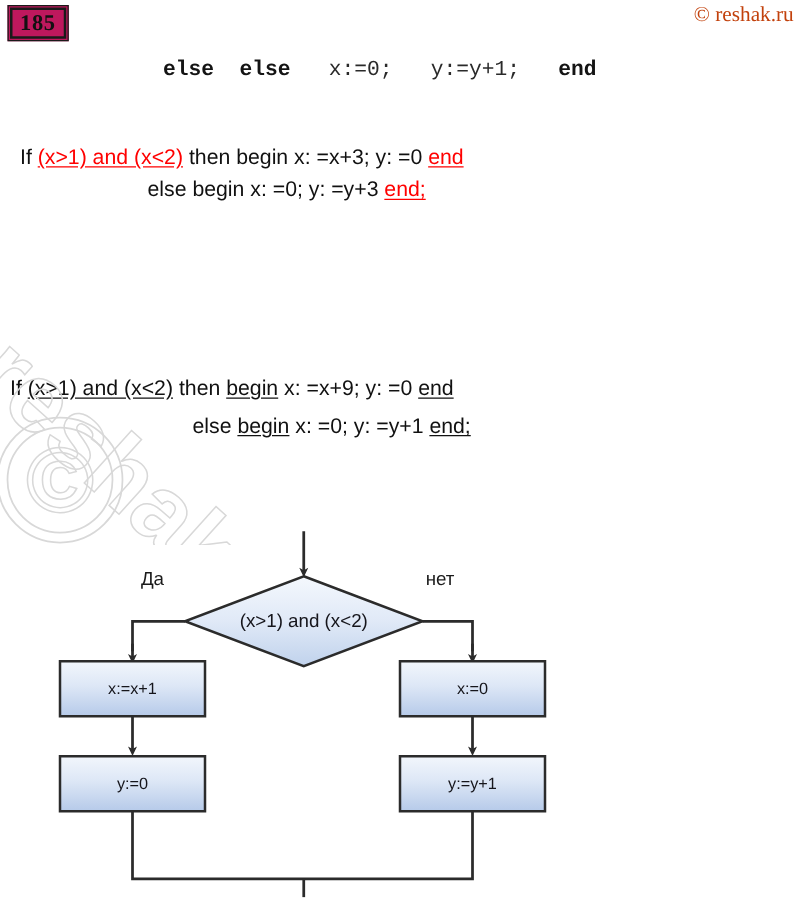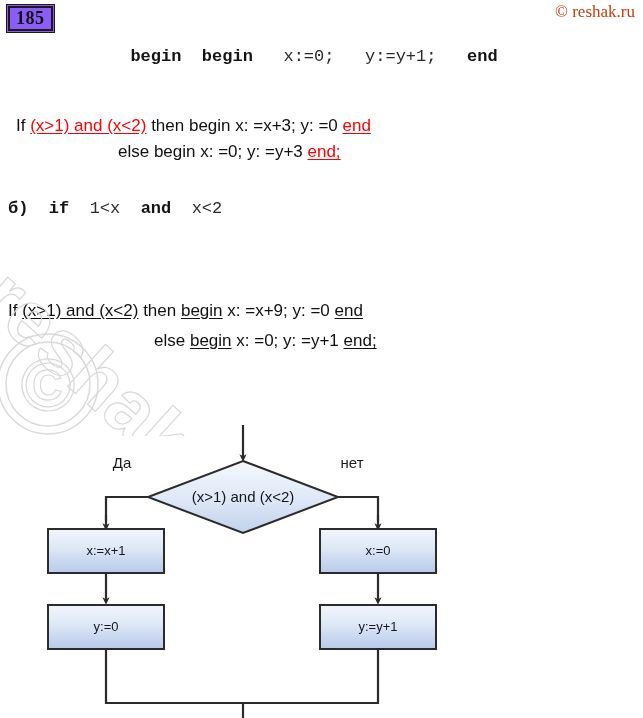--- a/index.html
+++ b/index.html
@@ -16,21 +16,21 @@
     color: #111111;
   }
 
   
   #page-number-box {
     position: absolute;
     left: 6px;
     top: 4px;
     border: 1px solid #1a1a1a;
     padding: 1px;
-    background: #8b5cf6;
+    background: #be185d;
   }
   #page-number-box .inner {
     border: 2px solid #1a1a1a;
     padding: 0px 6px 1px 6px;
     font-family: "Liberation Serif", serif;
     font-weight: bold;
     font-size: 18px;
     line-height: 20px;
     letter-spacing: 0.5px;
   }
@@ -135,26 +135,26 @@
 </style>
 </head>
 <body>
 
 <div id="page-number-box">
   <div class="inner">185</div>
 </div>
 
 <div id="copyright">© reshak.ru</div>
 
-<div class="code-block" id="code-a" style="left:8px; top:44px;"><div><span class="kw">            begin  begin </span><span>  x:=0;   y:=y+1;   </span><span class="kw">end</span></div></div>
+<div class="code-block" id="code-a" style="left:8px; top:44px;"><div><span class="kw">            else  else </span><span>  x:=0;   y:=y+1;   </span><span class="kw">end</span></div></div>
 
 <div class="answer" id="ans-a-0" style="left: 8px; top: 113px; padding-left: 8px;"><span>If </span><span class="ru">(x&gt;1) and (x&lt;2)</span><span> then begin x: =x+3; y: =0 </span><span class="ru">end</span></div>
 <div class="answer" id="ans-a-1" style="left: 8px; top: 139px; padding-left: 110px;"><span>else begin x: =0; y: =y+3 </span><span class="ru">end;</span></div>
 
-<div class="code-block" id="code-b" style="left:8px; top:196px;"><div><span class="kw">б)</span><span class="kw">  if  </span><span>1&lt;x</span><span class="kw">  and  </span><span>x&lt;2</span></div></div>
+<div class="code-block" id="code-b" style="left:8px; top:196px;"></div>
 
 <div class="answer" id="ans-b-0" style="left: 4px; top: 298px; padding-left: 4px;"><span>If </span><span class="u">(x&gt;1) and (x&lt;2)</span><span> then </span><span class="u">begin</span><span> x: =x+9; y: =0 </span><span class="u">end</span></div>
 <div class="answer" id="ans-b-1" style="left: 4px; top: 328px; padding-left: 150px;"><span>else </span><span class="u">begin</span><span> x: =0; y: =y+1 </span><span class="u">end;</span></div>
 
 <div id="watermark">
   <svg width="230" height="160" viewBox="0 0 230 160">
     <g transform="rotate(42 40 30)">
       <text class="wm-text" id="wm-label" x="2" y="62">reshak.ru</text>
     </g>
     <circle class="wm-ring" cx="62" cy="108" r="50"></circle>

